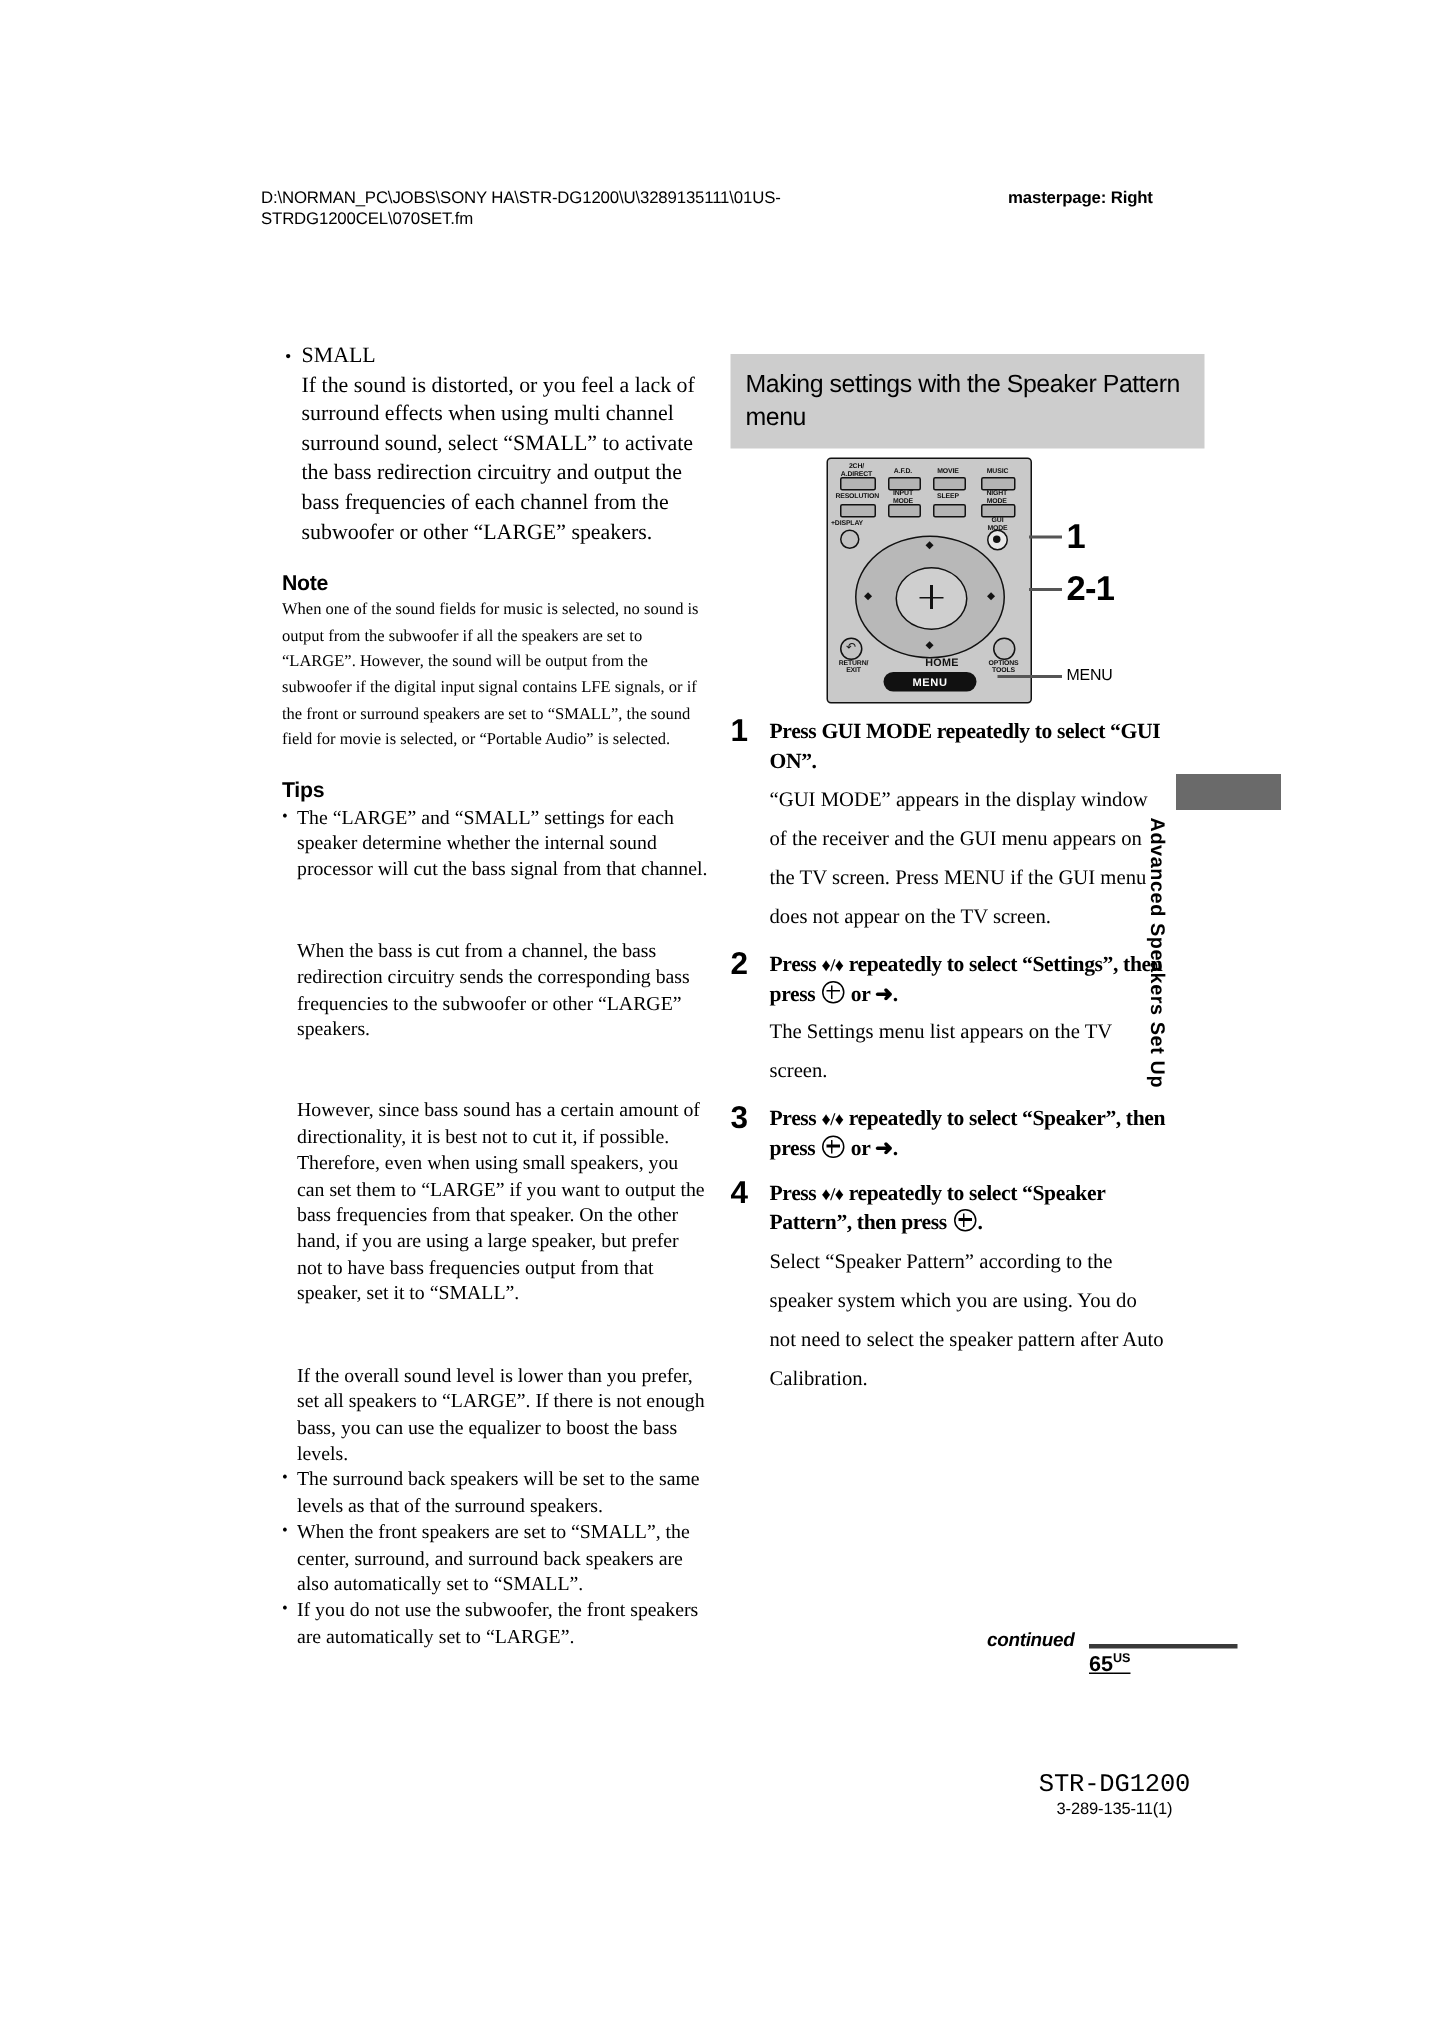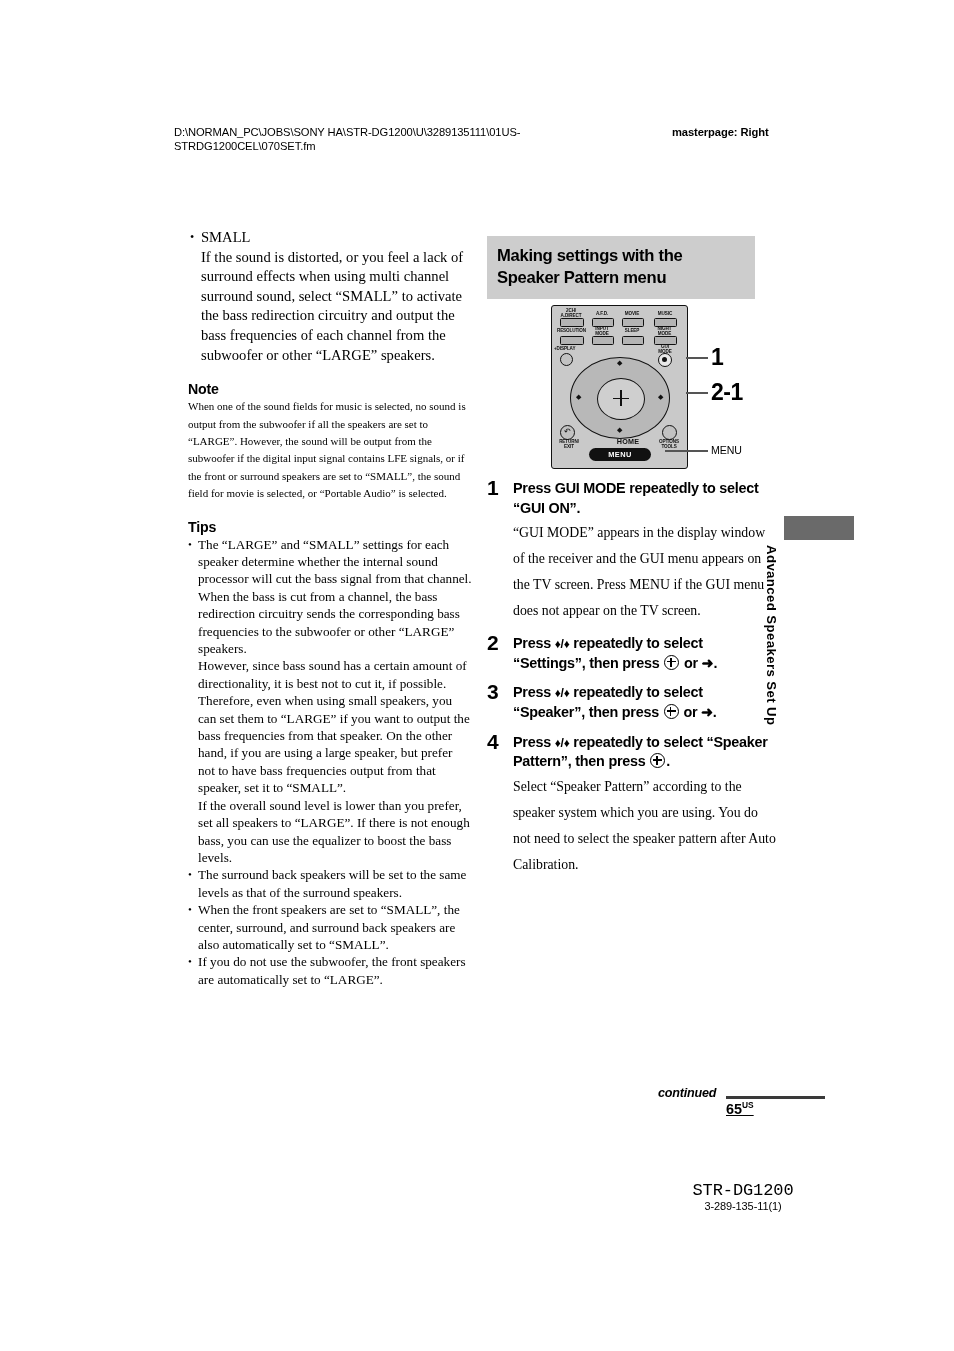--- a/index.html
+++ b/index.html
@@ -87,39 +87,40 @@
   }
   .tip-item::before {
     content: "\2022";
     position: absolute;
     left: 0px;
     top: 0;
     font-size: 11px;
   }
   .tip-para {
     padding-left: 10px;
+    margin-top: 37px;
   }
 
   
   .col-right {
     position: absolute;
     left: 487px;
     top: 236px;
     width: 268px;
   }
   .gray-title {
     background: #cdcdcd;
     padding: 9px 10px 11px 10px;
     font-family: "Liberation Sans", sans-serif;
-    font-weight: bold;
+    font-weight: normal;
     font-size: 16.6px;
     line-height: 21.5px;
     letter-spacing: -0.3px;
     box-sizing: border-box;
-    width: 268px;
+    width: 316px;
   }
 
   
   .remote-wrap {
     position: absolute;
     left: 487px;
     top: 300px;
     width: 360px;
     height: 175px;
   }
@@ -255,21 +256,21 @@
     position: absolute;
     left: 0;
     top: -3px;
     font-family: "Liberation Sans", sans-serif;
     font-weight: bold;
     font-size: 21px;
     letter-spacing: -0.5px;
   }
   .step-head {
     margin-left: 26px;
-    font-family: Liberation Sans, sans-serif;
+    font-family: Liberation Serif, serif;
     font-weight: bold;
     font-size: 14.4px;
     line-height: 19.6px;
     letter-spacing: -0.25px;
   }
   .step-body {
     margin-left: 26px;
     margin-top: 2px;
     font-size: 13.8px;
     line-height: 26px;
@@ -472,20 +473,21 @@
 
     <div class="step">
       <div class="step-num">1</div>
       <div class="step-head">Press GUI MODE repeatedly to select “GUI ON”.</div>
       <div class="step-body">“GUI MODE” appears in the display window of the receiver and the GUI menu appears on the TV screen. Press MENU if the GUI menu does not appear on the TV screen.</div>
     </div>
 
     <div class="step">
       <div class="step-num">2</div>
       <div class="step-head"><span>Press </span><span class="ar">♦/♦</span><span> repeatedly to select “Settings”, then press </span><span class="circle-ent"></span><span> or ➜.</span></div>
+      <div class="step-body">The Settings menu list appears on the TV screen.</div>
     </div>
 
     <div class="step">
       <div class="step-num">3</div>
       <div class="step-head"><span>Press </span><span class="ar">♦/♦</span><span> repeatedly to select “Speaker”, then press </span><span class="circle-ent"></span><span> or ➜.</span></div>
     </div>
 
     <div class="step">
       <div class="step-num">4</div>
       <div class="step-head"><span>Press </span><span class="ar">♦/♦</span><span> repeatedly to select “Speaker Pattern”, then press </span><span class="circle-ent"></span><span>.</span></div>

